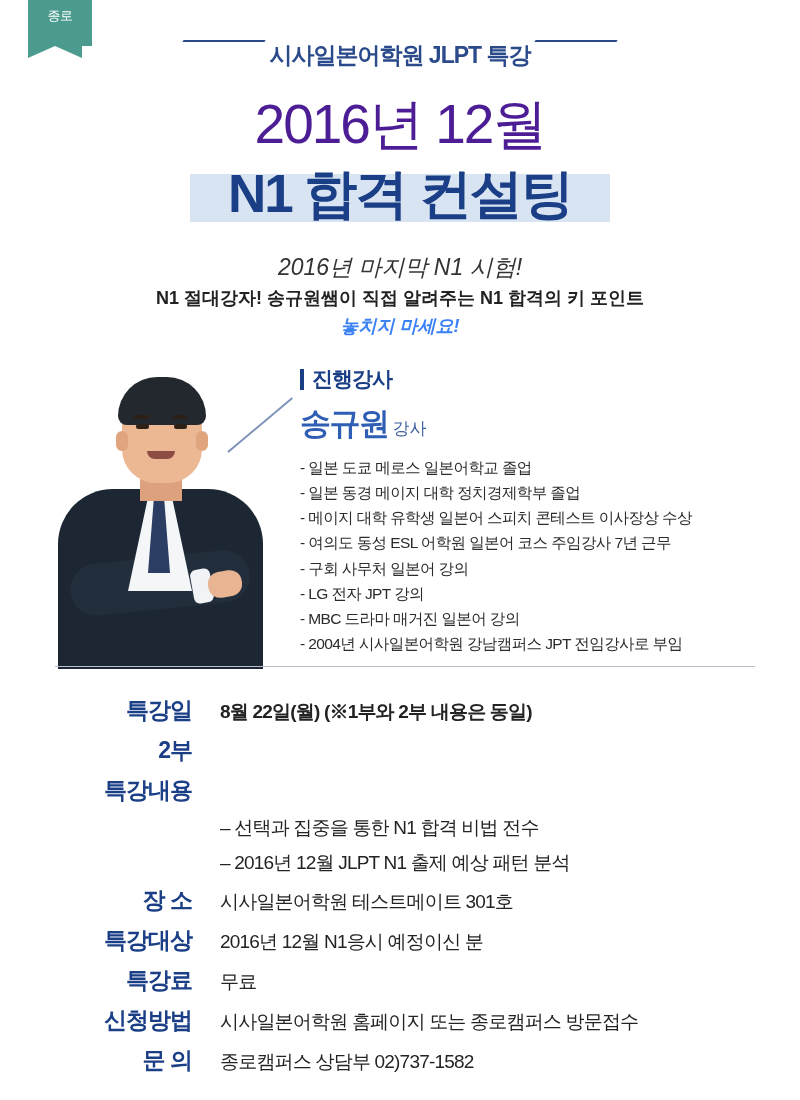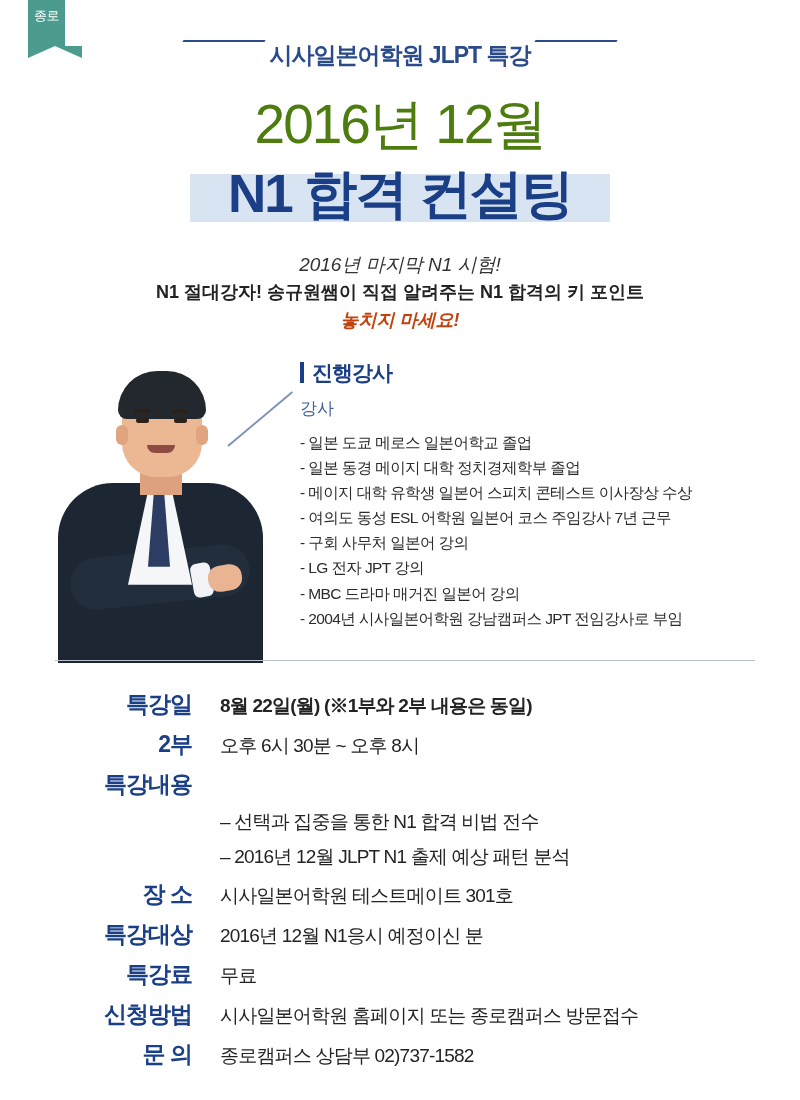--- a/index.html
+++ b/index.html
@@ -12,21 +12,21 @@
     position: relative;
     font-family: "Liberation Sans", sans-serif;
     color: #231f20;
     overflow: hidden;
   }
 
   
   .ribbon {
     position: absolute;
     top: 0; left: 28px;
-    width: 37px; height: 46px;
+    width: 64px; height: 46px;
     background: #4c9b8f;
     color: #ffffff;
     font-size: 13px;
     text-align: center;
     padding-top: 7px;
     letter-spacing: -0.5px;
   }
   .ribbon::after {
     content: "";
     position: absolute;
@@ -56,21 +56,21 @@
   }
   .kicker-line {
     width: 82px; height: 2px;
     background: #2a4a8b;
     transform: skewX(-28deg);
   }
   .title-main {
     margin-top: 26px;
     font-size: 55px;
     font-weight: normal;
-    color: #4d7c0f;
+    color: #4c1d95;
     letter-spacing: -2px;
     line-height: 1;
   }
   .title-sub-wrap {
     margin-top: 12px;
     position: relative;
     display: inline-block;
     padding: 2px 38px;
   }
   .title-sub-wrap::before {
@@ -89,23 +89,23 @@
     color: #1b3f86;
     letter-spacing: -2px;
     line-height: 1.05;
   }
 
   .lead {
     margin-top: 26px;
     text-align: center;
     line-height: 1.55;
   }
-  .lead-1 { font-size: 19px; color: #333; }
+  .lead-1 { font-size: 23px; color: #333; }
   .lead-2 { font-size: 18px; font-weight: bold; color: #222; }
-  .lead-3 { font-size: 18px; font-weight: bold; color: #c2410c; }
+  .lead-3 { font-size: 18px; font-weight: bold; color: #3b82f6; }
   .ital { font-style: italic; }
 
   
   .instructor {
     position: relative;
     margin-top: 18px;
     height: 310px;
   }
   .photo {
     position: absolute;
@@ -358,20 +358,21 @@
   </div>
 
   <div class="pointer-line"></div>
 
   <div class="info">
     <div class="info-head">
       <span class="bar"></span>
       <span>진행강사</span>
     </div>
     <div class="name-row">
+      <span class="name">송규원</span>
       <span class="name-suffix">강사</span>
     </div>
     <ul class="career">
       <li>- 일본 도쿄 메로스 일본어학교 졸업</li>
       <li>- 일본 동경 메이지 대학 정치경제학부 졸업</li>
       <li>- 메이지 대학 유학생 일본어 스피치 콘테스트 이사장상 수상</li>
       <li>- 여의도 동성 ESL 어학원 일본어 코스 주임강사 7년 근무</li>
       <li>- 구회 사무처 일본어 강의</li>
       <li>- LG 전자 JPT 강의</li>
       <li>- MBC 드라마 매거진 일본어 강의</li>
@@ -382,21 +383,20 @@
   <div class="divider"></div>
 </div>
 
 <div class="details">
   <div class="row">
     <div class="lbl">특강일</div>
     <div class="val bolder">8월 22일(월) (※1부와 2부 내용은 동일)</div>
   </div>
   <div class="row">
     <div class="lbl">2부</div>
-    <div class="val">오후 6시 30분 ~ 오후 8시</div>
   </div>
   <div class="row">
     <div class="lbl">특강내용</div>
   </div>
   <div class="row">
     <div class="lbl"></div>
     <div class="val">– 선택과 집중을 통한 N1 합격 비법 전수</div>
   </div>
   <div class="row">
     <div class="lbl"></div>

